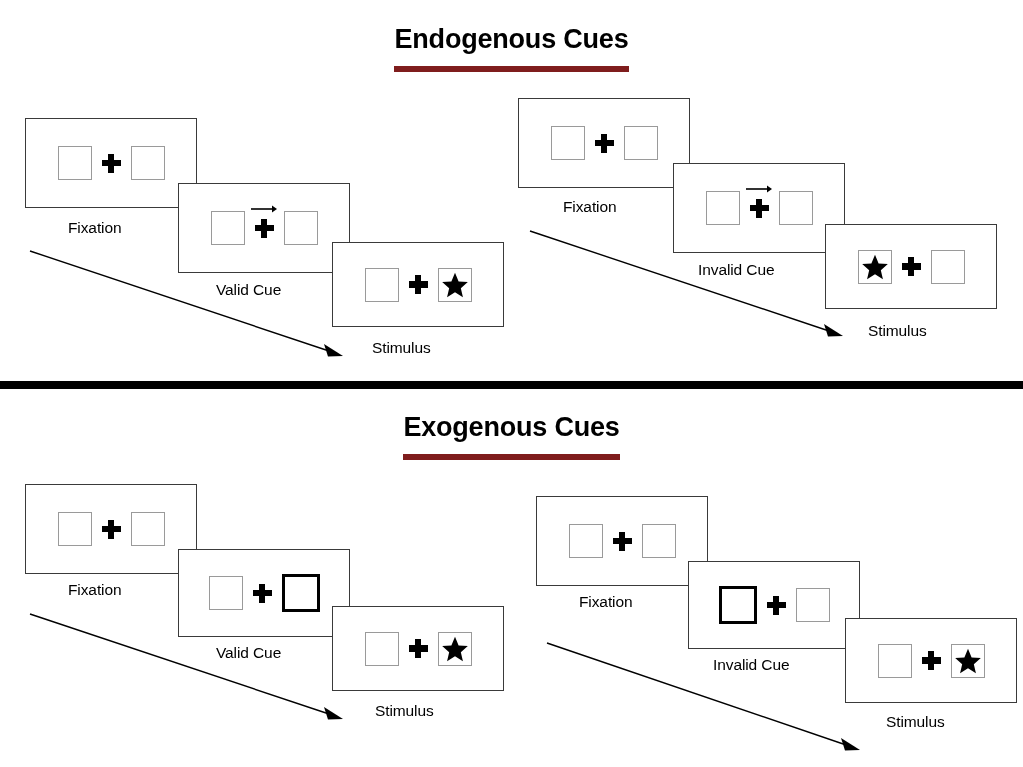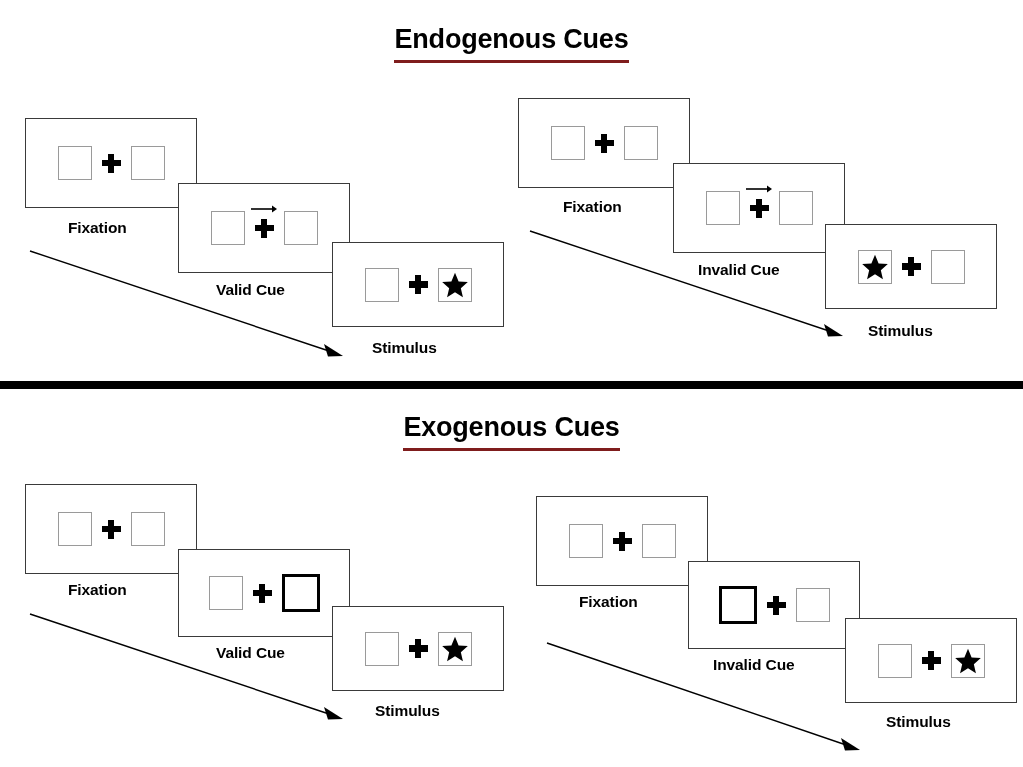--- a/index.html
+++ b/index.html
@@ -20,22 +20,22 @@
   .section-title {
     position: absolute;
     width: 100%;
     left: 0;
     text-align: center;
     font-size: 27px;
     font-weight: bold;
     letter-spacing: -0.2px;
   }
   .section-title span {
-    border-bottom: 3px solid #7f1d1d;
-    padding-bottom: 6px;
+    border-bottom: 6px solid #7f1d1d;
+    padding-bottom: 12px;
   }
   #title-endogenous { top: 24px; }
   #title-exogenous  { top: 412px; }
 
   
   .divider {
     position: absolute;
     left: 0;
     width: 1023px;
     height: 8px;
@@ -115,21 +115,21 @@
     transform: translateX(-50%);
     width: 26px;
     height: 10px;
   }
   .cue-arrow svg { display: block; }
 
   
   .caption {
     position: absolute;
     font-size: 15.5px;
-    font-weight: bold;
+    font-weight: normal;
     white-space: nowrap;
     letter-spacing: -0.1px;
   }
 
   
   .time-arrow {
     position: absolute;
     pointer-events: none;
   }
   .time-arrow svg { display: block; overflow: visible; }

